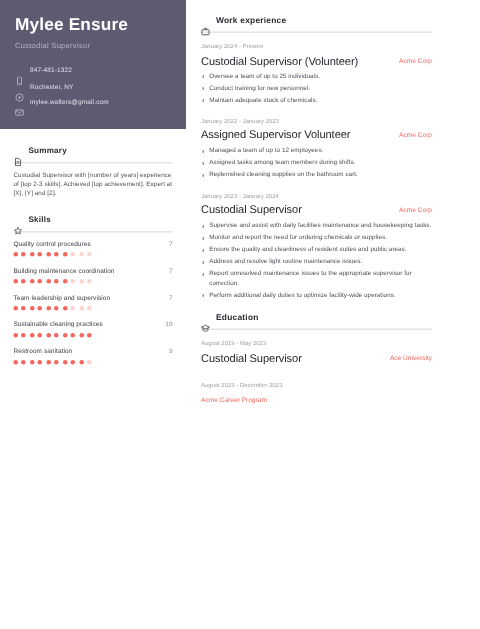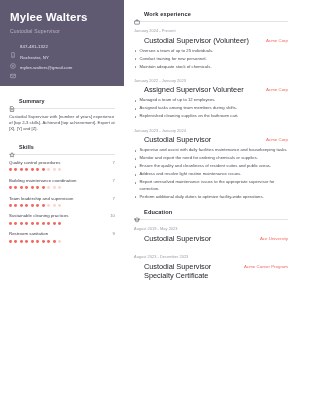--- a/index.html
+++ b/index.html
@@ -33,39 +33,39 @@
 
   
   .main{flex:1;padding:11px 9px 0 10px;box-sizing:border-box;}
   .m-sec-head{display:flex;align-items:center;gap:4px;margin-bottom:4px;}
   .m-sec-title{font-size:5.6px;font-weight:bold;color:#2b2b33;letter-spacing:.15px;}
   .m-rule{height:1px;background:#e3e3e6;margin-bottom:6px;}
 
   .entry{margin-bottom:8px;}
   .entry-date{font-size:3.9px;color:#9a9aa3;line-height:6px;margin-bottom:1.5px;letter-spacing:.05px;}
   .entry-row{display:flex;justify-content:space-between;align-items:flex-start;gap:6px;margin-bottom:3px;}
-  .entry-role{font-size:7.4px;color:#26262e;line-height:9px;letter-spacing:-.05px;margin-left:10px;}
+  .entry-role{font-size:7.4px;color:#26262e;line-height:9px;letter-spacing:-.05px;}
   .entry-org{font-size:4.4px;color:#f2685f;line-height:9px;white-space:nowrap;text-align:right;}
   ul.bullets{list-style:none;margin:0;padding:0;}
   ul.bullets li{position:relative;padding-left:5.5px;font-size:4.2px;line-height:6.4px;color:#4b4b55;margin-bottom:1.6px;letter-spacing:.03px;}
   ul.bullets li:before{content:"";position:absolute;left:0.6px;top:2.6px;width:1.6px;height:1.6px;border-radius:50%;background:#8a8a93;}
 
   .edu{margin-top:9px;}
   .edu .entry{margin-bottom:11px;}
   .edu .entry-role{line-height:9.5px;}
 </style>
 </head>
 <body>
 
 <div class="page">
 
   <div class="sidebar">
 
     <div class="sb-header">
-      <div class="name">Mylee Walters</div>
+      <div class="name">Mylee Ensure</div>
       <div class="job-title">Custodial Supervisor</div>
 
       <div class="contact-row">
         <span class="contact-ico">
           <svg viewBox="0 0 16 16" width="6" height="6">
               <rect x="4.5" y="1" width="7" height="14" rx="1.6" fill="none" stroke="#d8d4e2" stroke-width="1.4"></rect>
               <rect x="6.8" y="12.2" width="2.4" height="1" rx=".5" fill="#d8d4e2"></rect>
             </svg>
         </span>
         <span class="contact-txt">847-481-1322</span>
@@ -286,21 +286,20 @@
           <div class="entry">
             <div class="entry-date">August 2019 - May 2023</div>
             <div class="entry-row">
               <div class="entry-role">Custodial Supervisor</div>
               <div class="entry-org">Ace University</div>
             </div>
           </div>
           <div class="entry">
             <div class="entry-date">August 2023 - December 2023</div>
             <div class="entry-row">
-              <div class="entry-role">Custodial Supervisor Specialty Certificate</div>
               <div class="entry-org">Acme Career Program</div>
             </div>
           </div>
         </div>
     </div>
 
   </div>
 </div>
 
 </body></html>

